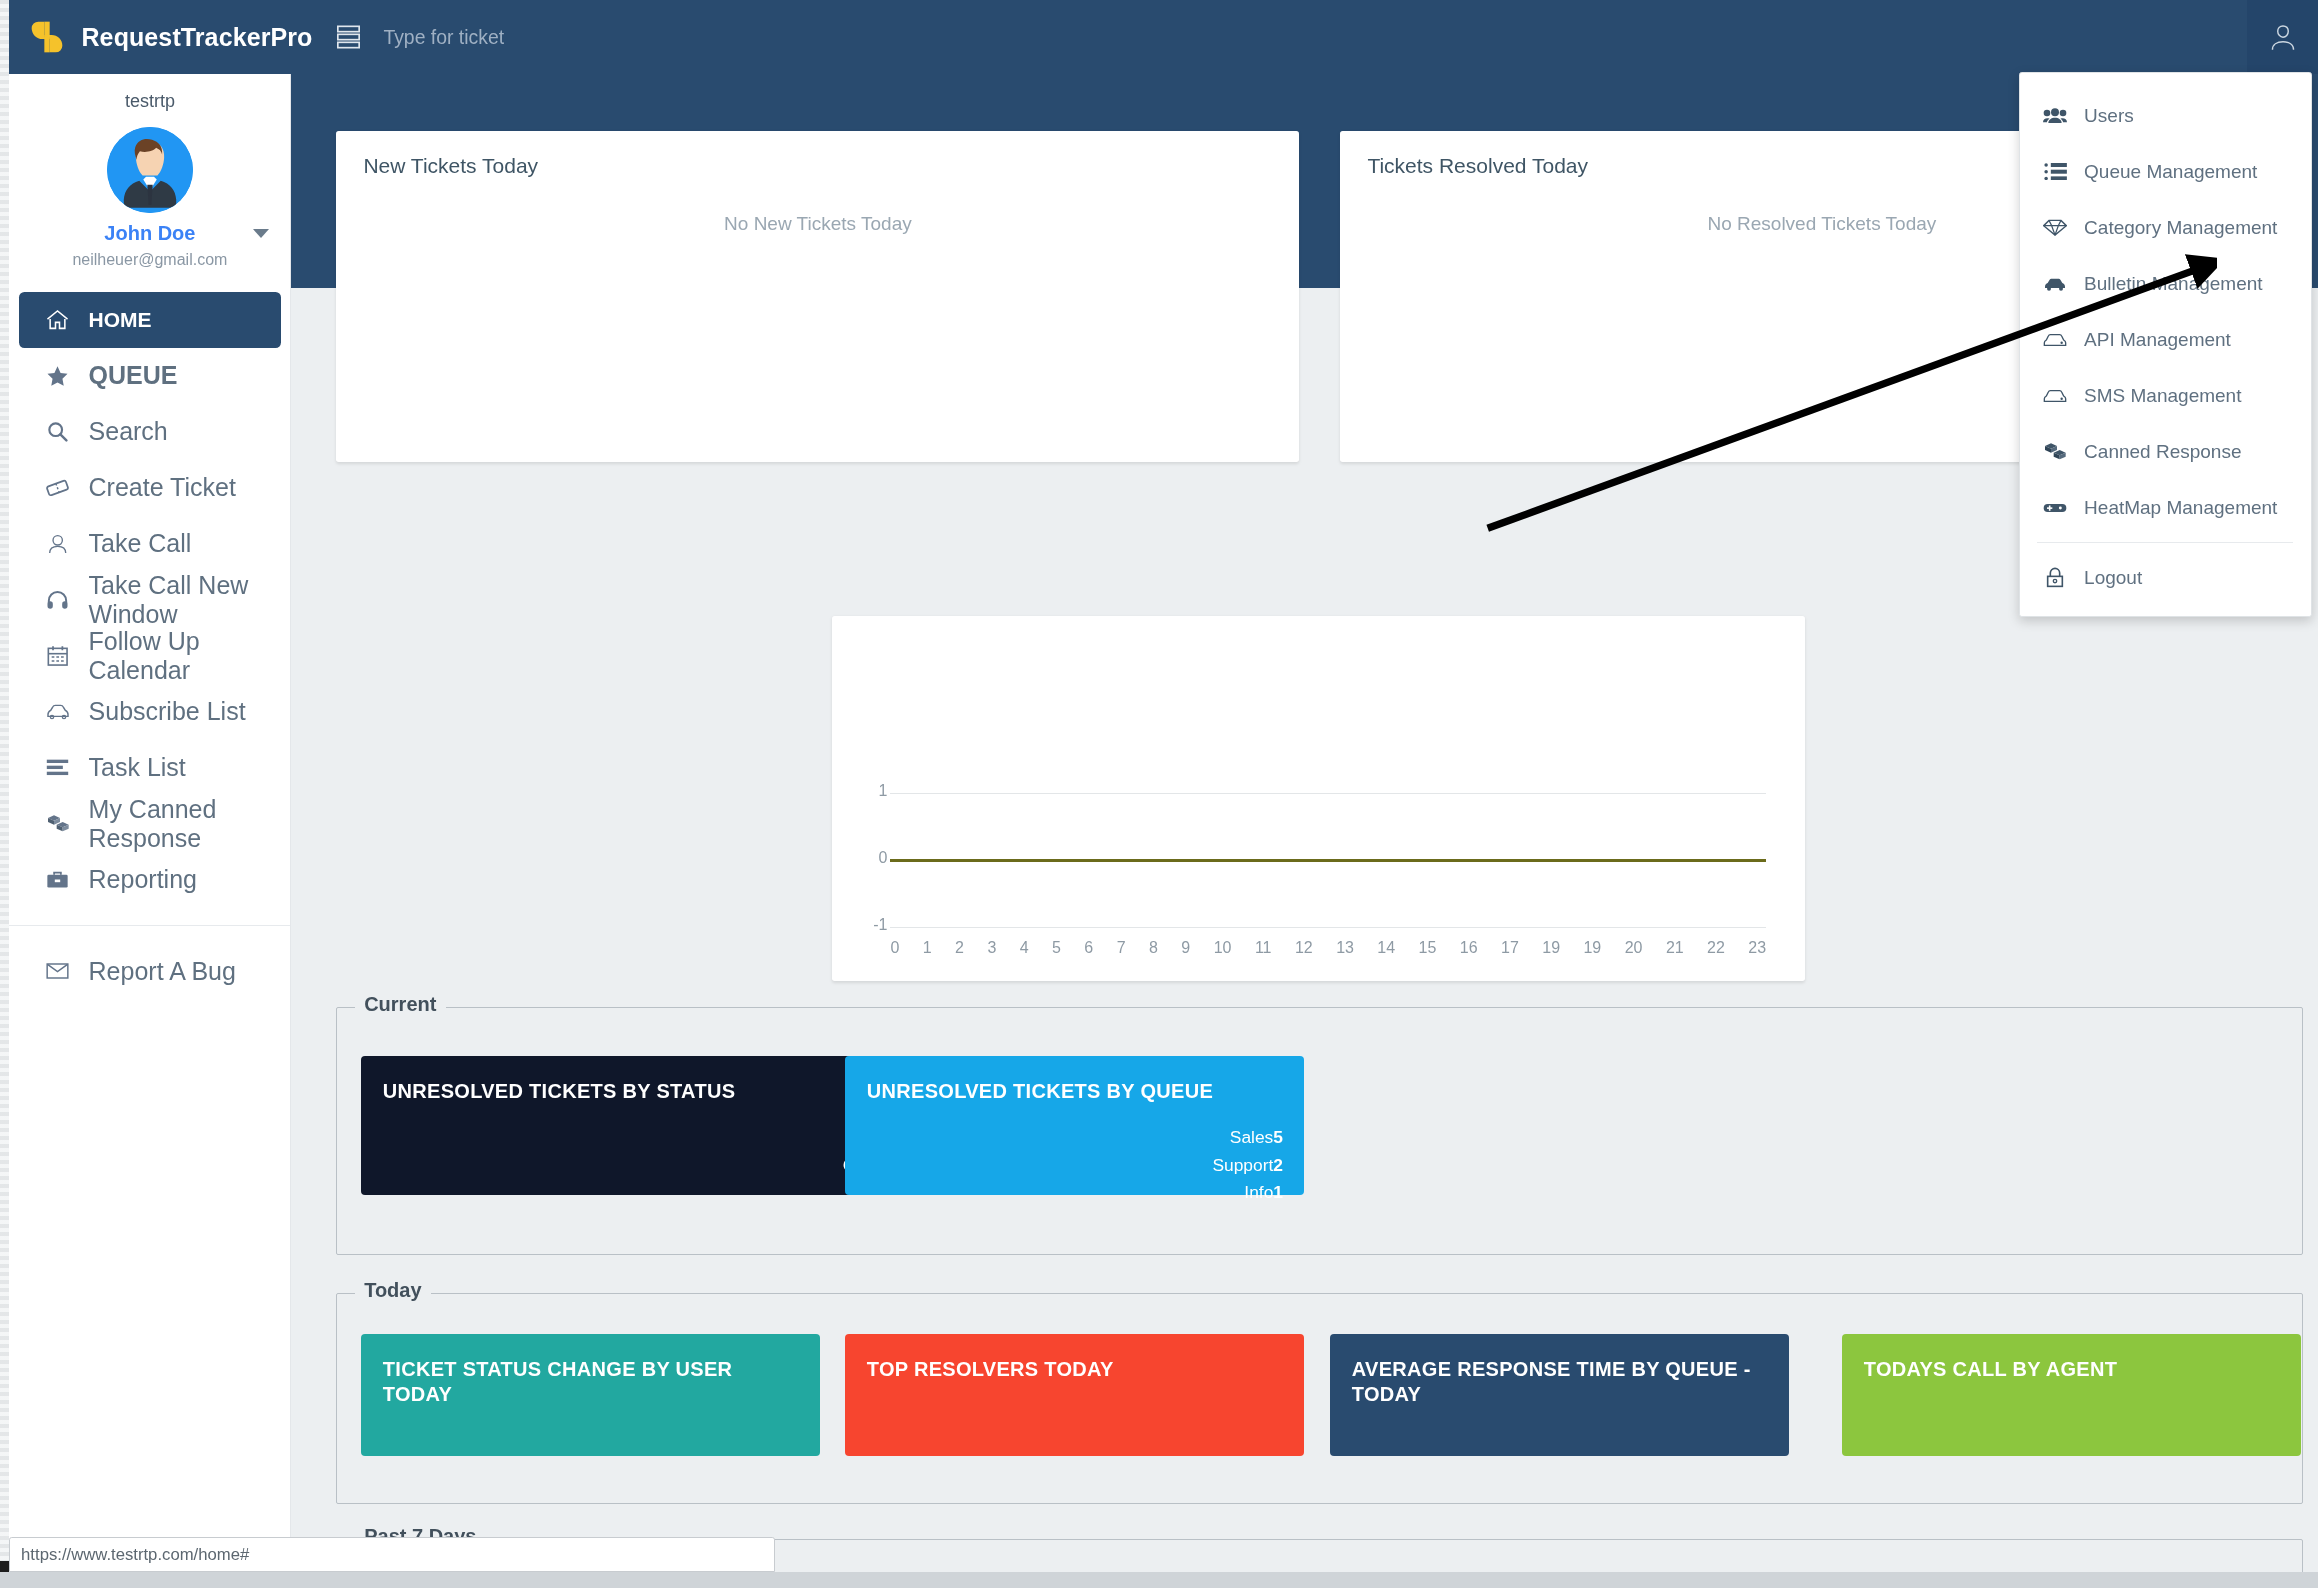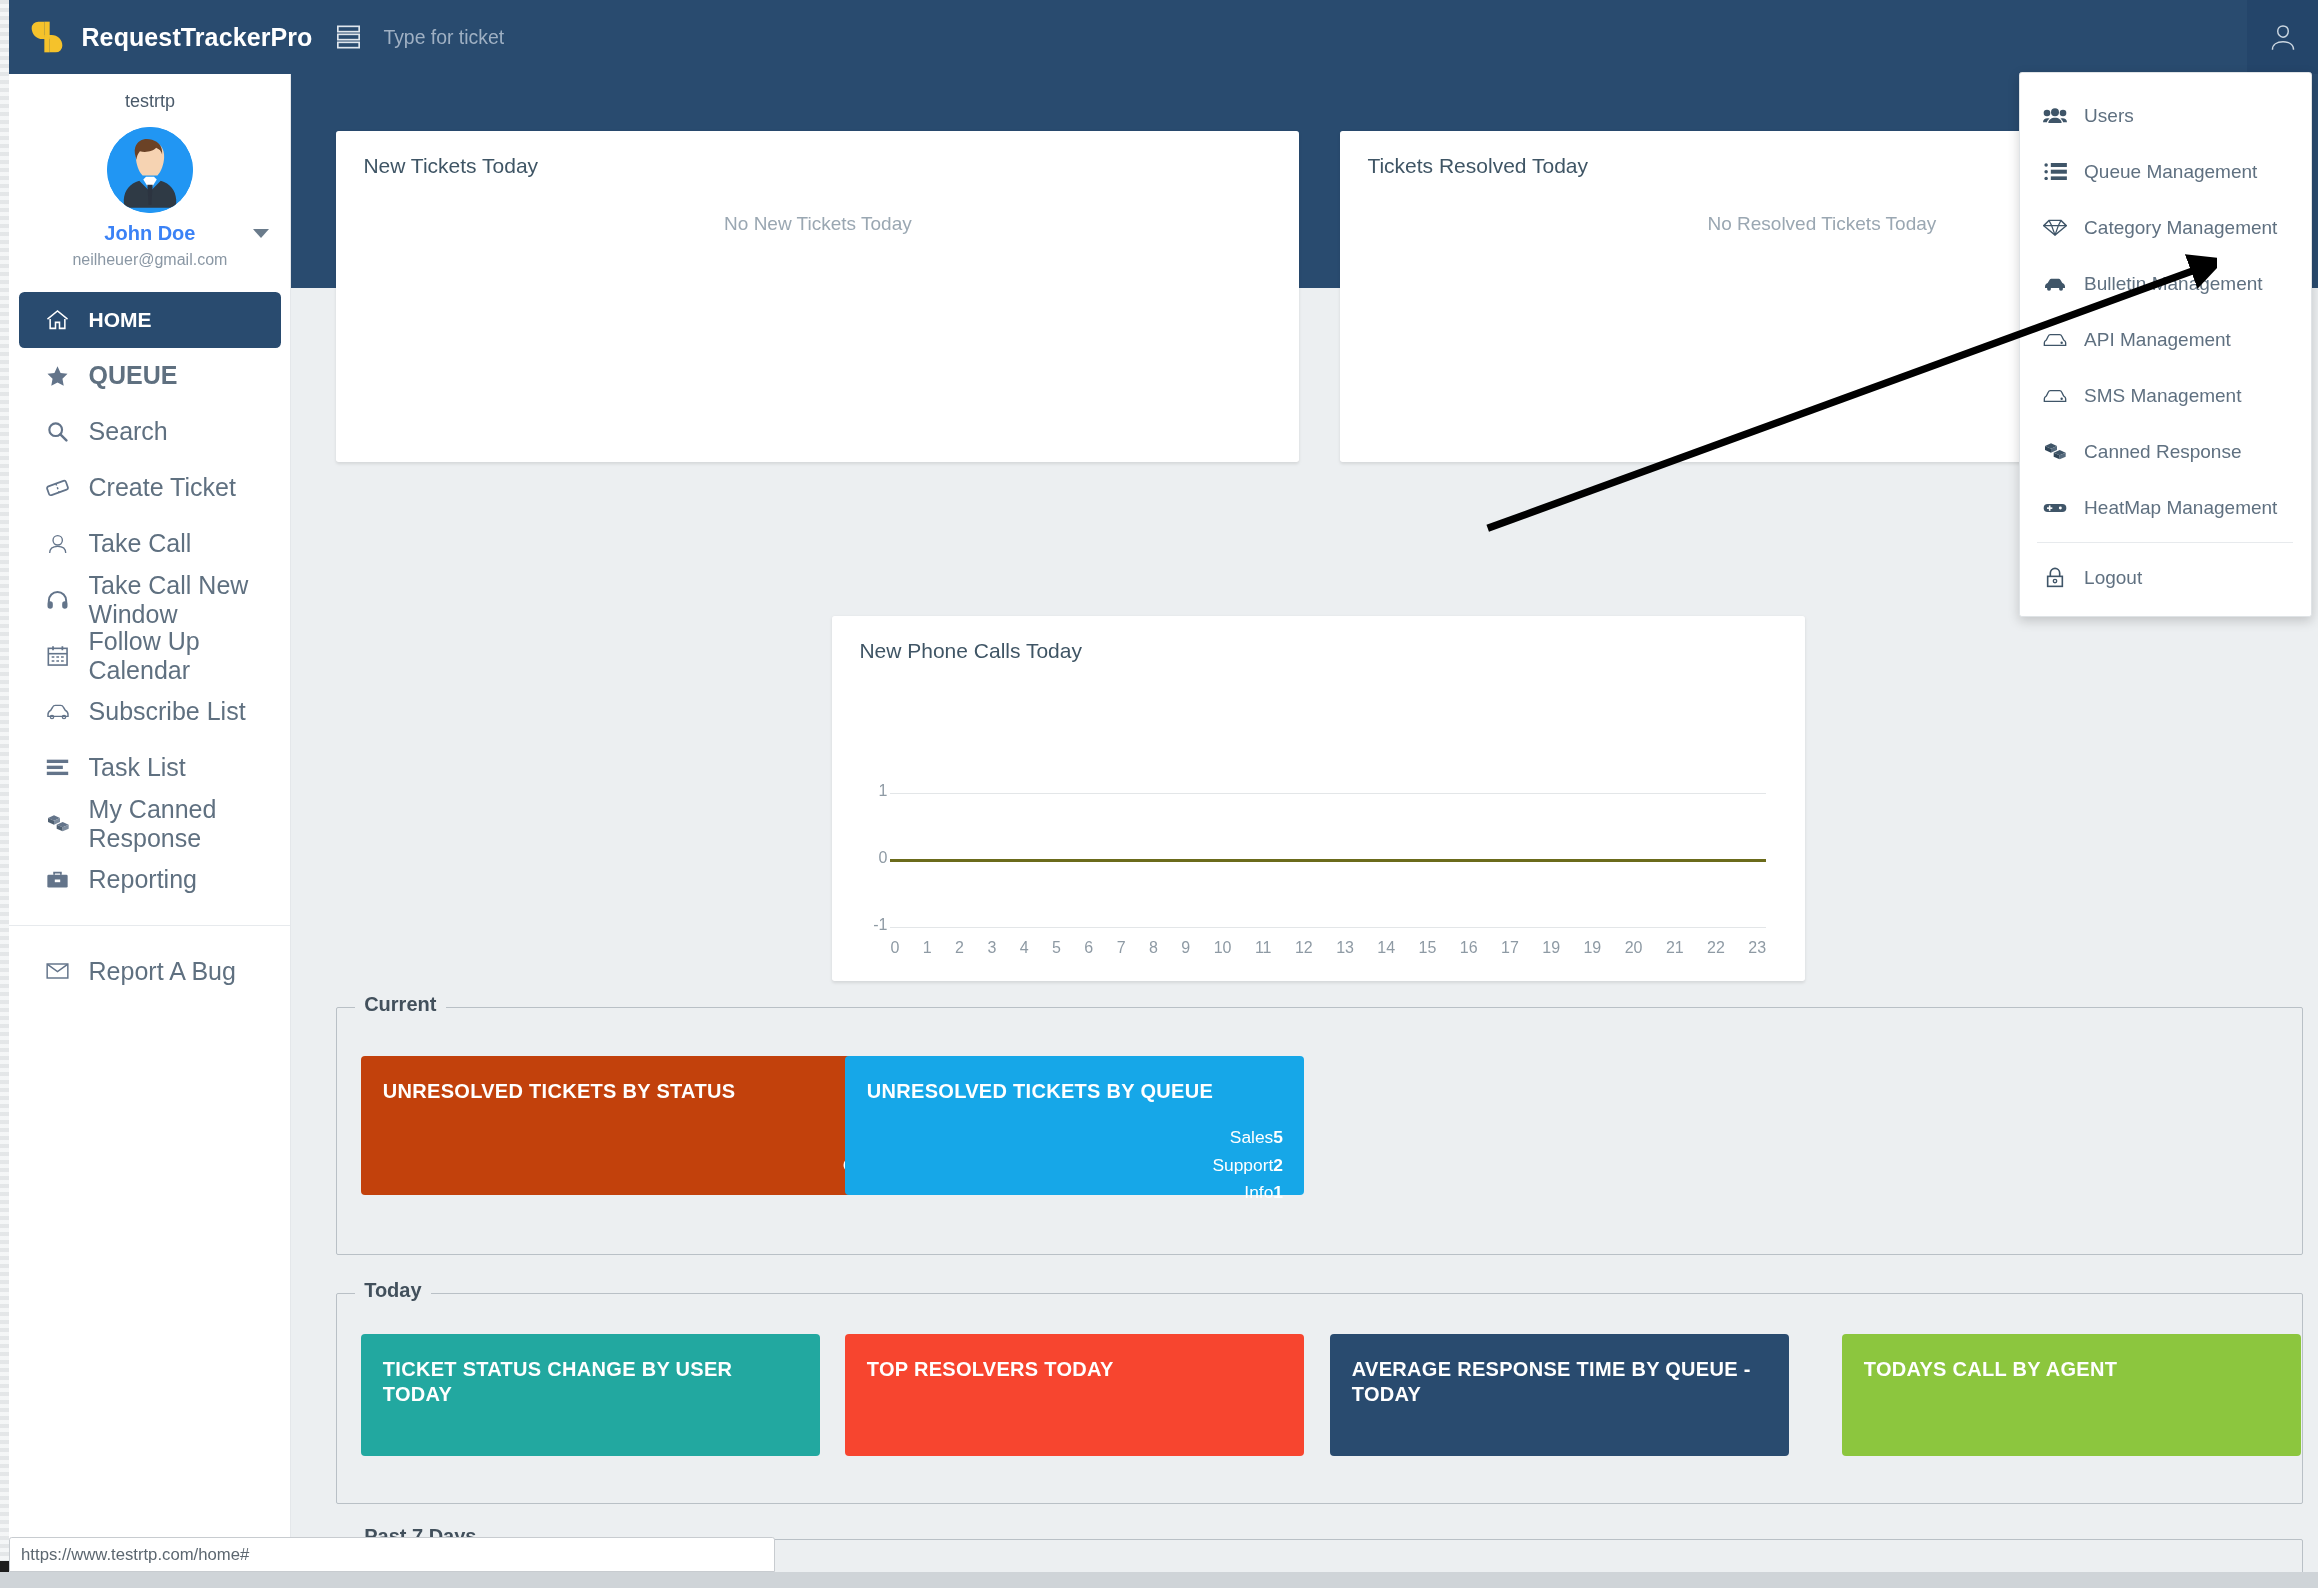--- a/index.html
+++ b/index.html
@@ -198,21 +198,21 @@
     text-transform: uppercase;
   }
   .tile-rows { margin-top: 20px; }
   .tile-row {
     display: flex; justify-content: flex-end; align-items: baseline;
     font-size: 17.4px; padding: 3.3px 0;
   }
   .tile-row .v { font-weight: 700; }
 
   
-  #tile-unres-status { left: 24px; top: 48px; width: 555px; height: 139px; background: #c2410c; }
+  #tile-unres-status { left: 24px; top: 48px; width: 555px; height: 139px; background: #0f172a; }
   #tile-unres-queue  { left: 508px; top: 48px; width: 459px; height: 139px; background: #16a7e8; }
 
   
   .today-tile { top: 40px; width: 459px; height: 122px; }
   #tile-status-change { left: 24px;   background: #22a8a0; }
   #tile-top-resolvers { left: 508px;  background: #f7452f; }
   #tile-avg-response  { left: 993px; background: #294b6f; }
   #tile-calls-agent   { left: 1477px; background: #8cc council; margin-left: 28px; }
   #tile-calls-agent   { left: 1477px; background: #8cc63e; }
 
@@ -477,21 +477,20 @@
       <div class="card-title">New Tickets Today</div>
       <div class="card-empty">No New Tickets Today</div>
     </div>
 
     <div class="card" id="card-resolved">
       <div class="card-title">Tickets Resolved Today</div>
       <div class="card-empty">No Resolved Tickets Today</div>
     </div>
 
     <div class="card" id="card-phone-calls">
-      <div class="card-title">New Phone Calls Today</div>
       <div id="chart-area">
         <div id="chart-plot">
           <div class="gridline" style="top:97px"></div>
           <div class="gridline" style="top:231px"></div>
           <div id="zero-series-line" style="top:163px"></div>
 
           <span class="ytick" style="top:97px">1</span>
           <span class="ytick" style="top:164px">0</span>
           <span class="ytick" style="top:231px">-1</span>
         </div>

